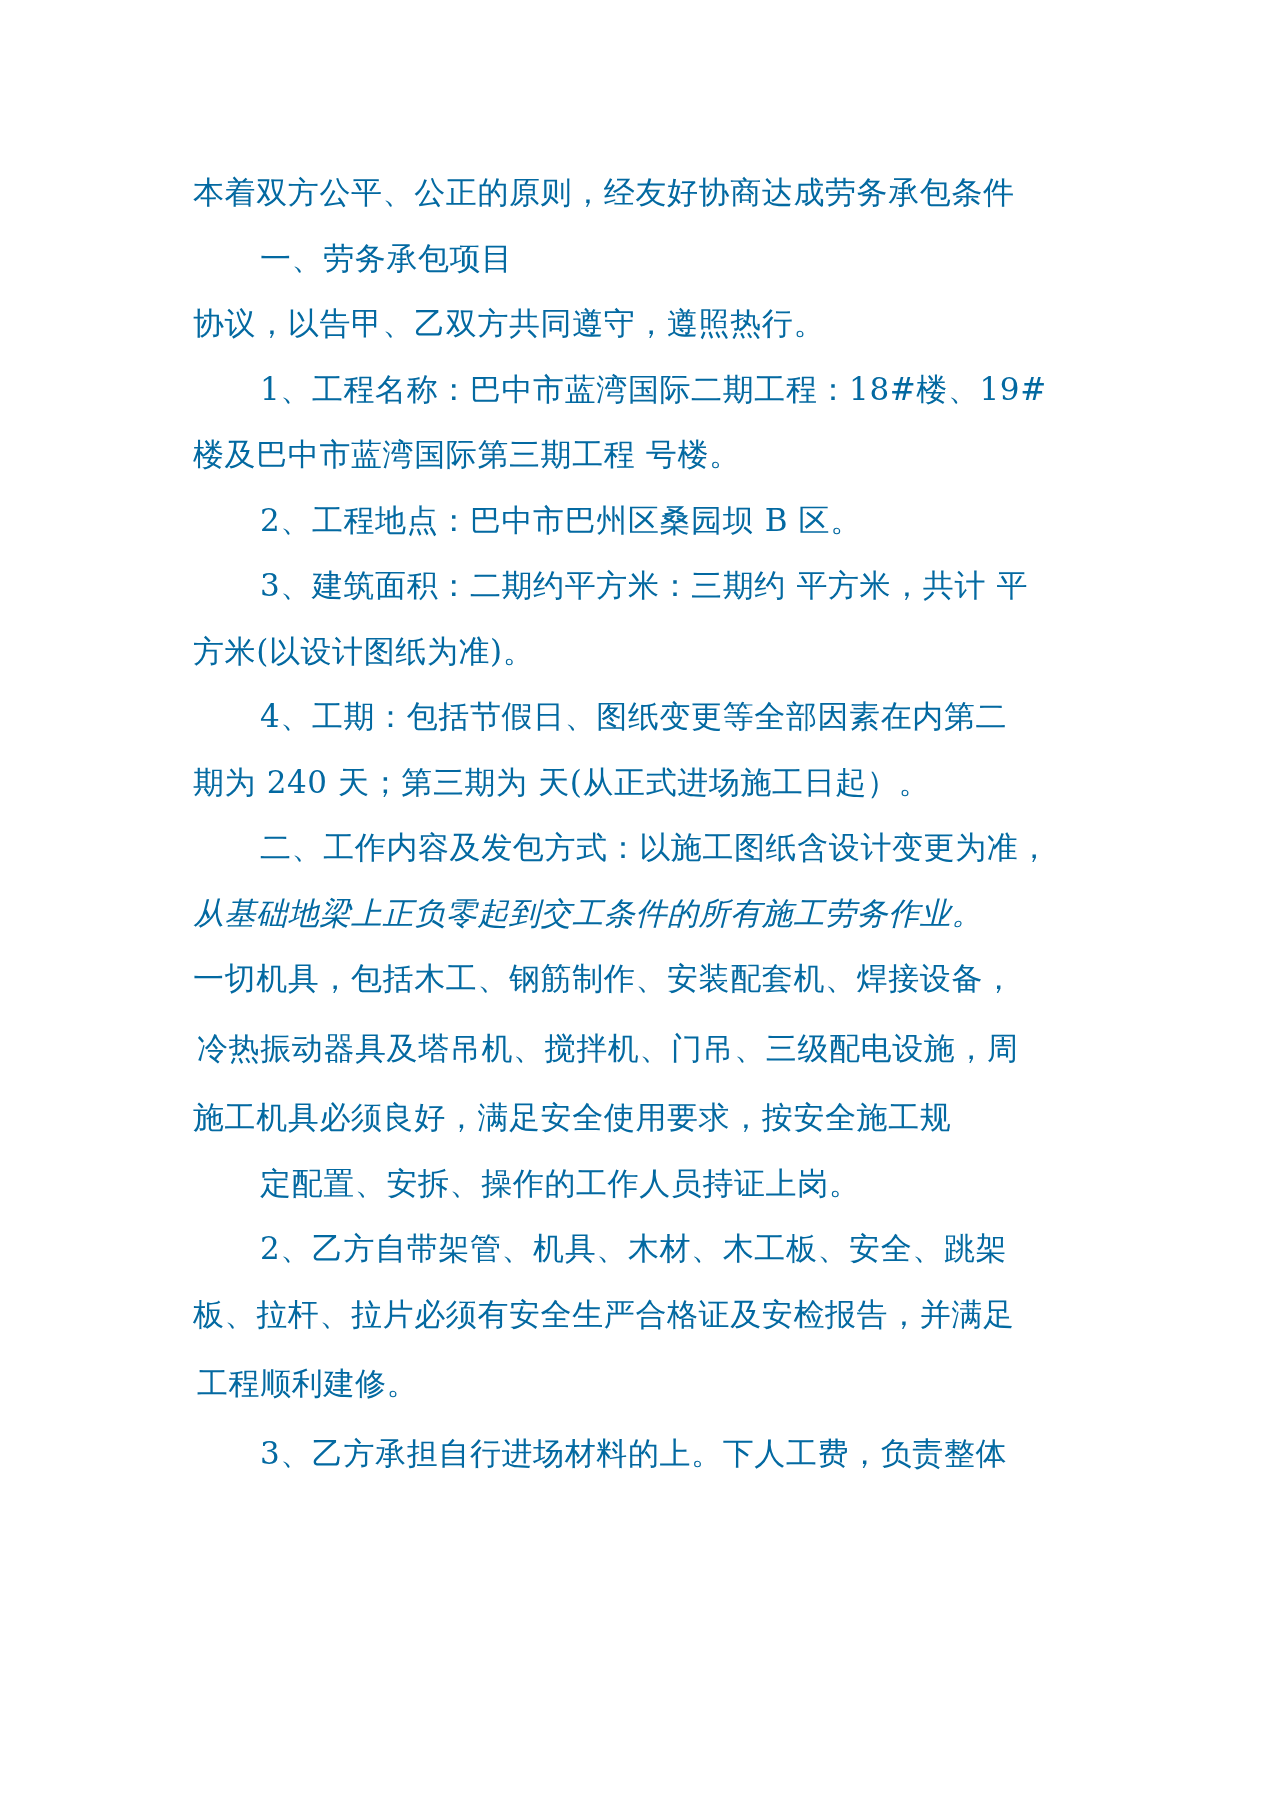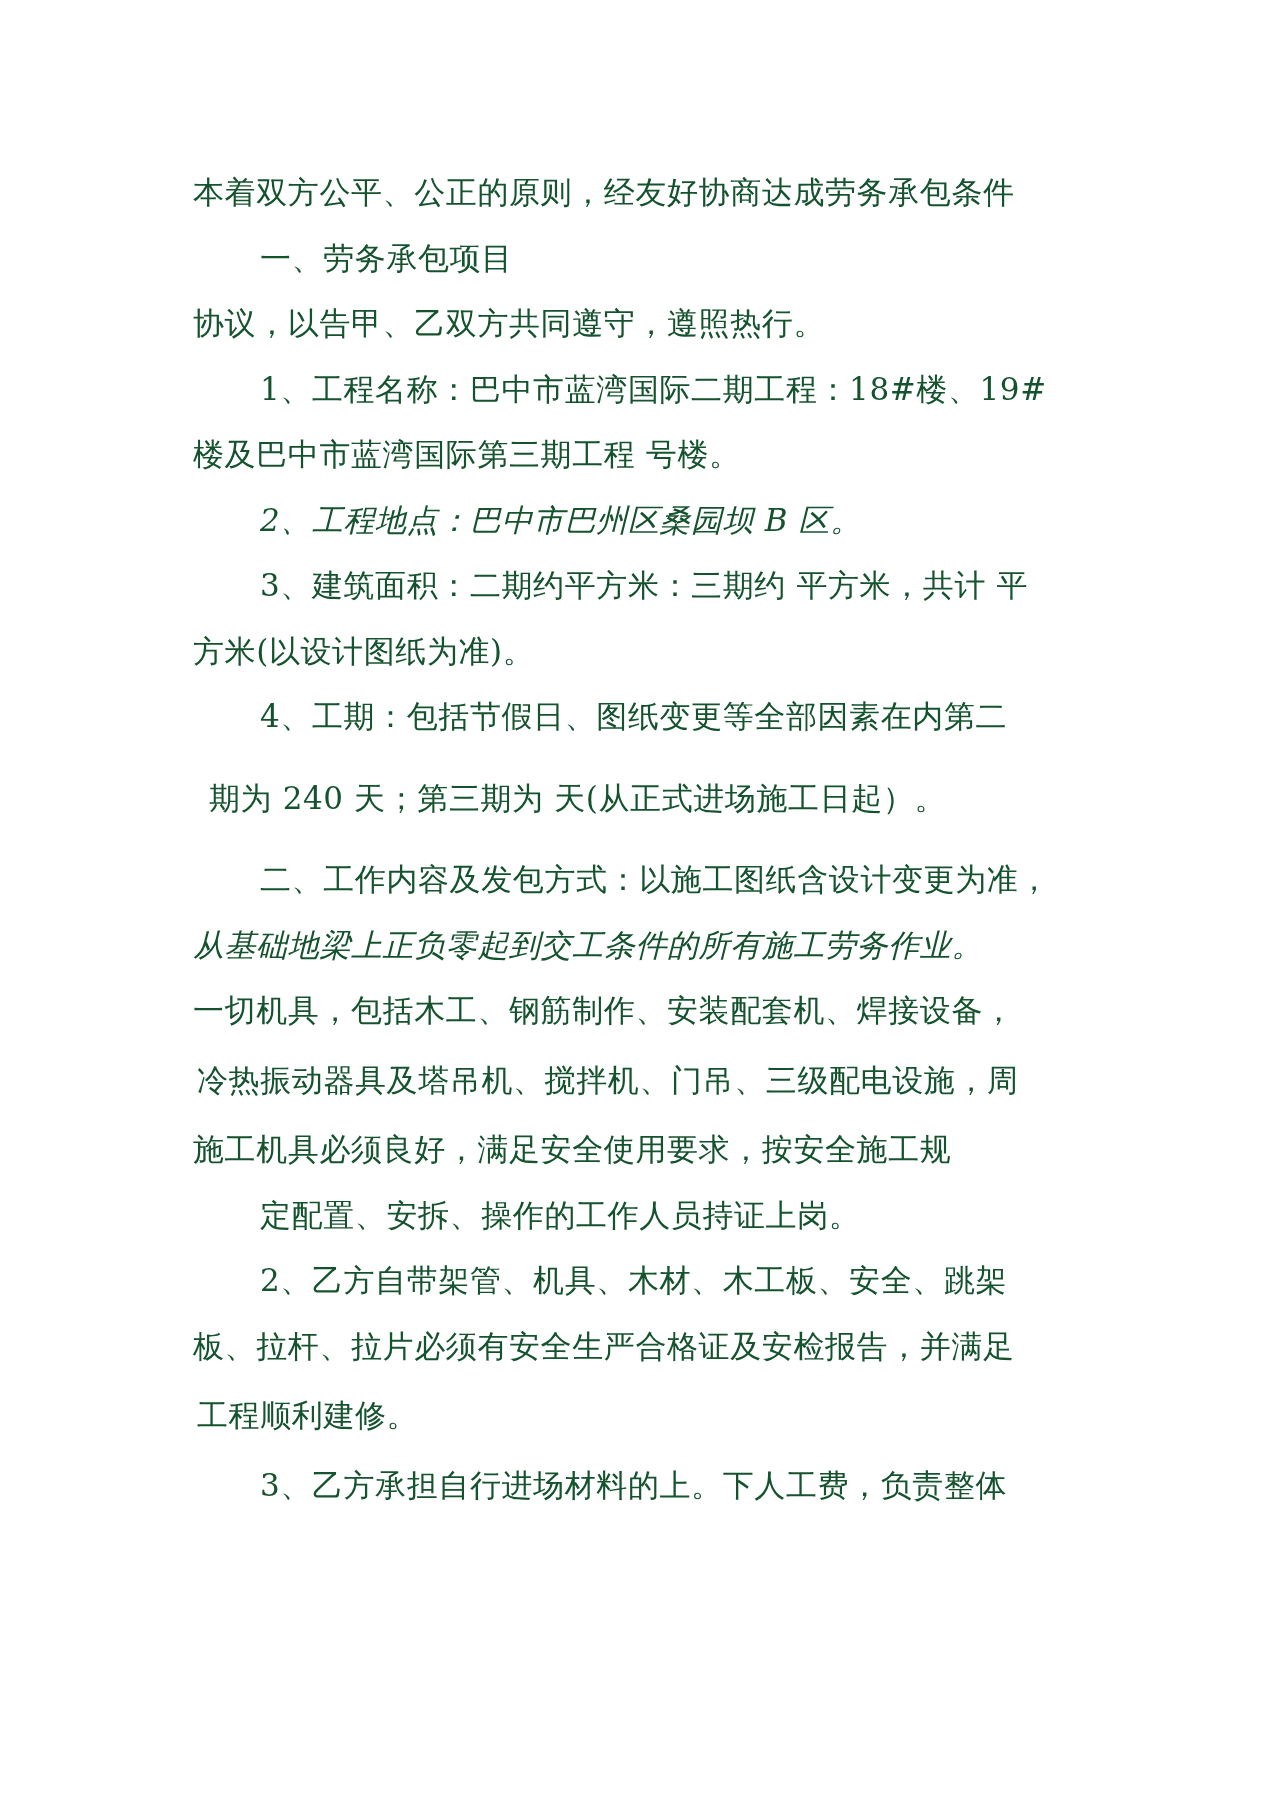--- a/index.html
+++ b/index.html
@@ -26,43 +26,43 @@
       left: 193px;
       top: 160px;
       width: 900px;
     }
     .line {
       display: block;
       height: 65.5px;
       line-height: 65.5px;
       font-family: "DejaVu Serif", "Liberation Serif", serif;
       font-size: 31px;
-      color: #14532d;
+      color: #0369a1;
       white-space: nowrap;
       letter-spacing: 0.6px;
     }
     .line.indent {
       padding-left: 67px;
     }
   </style>
 </head>
 <body>
 
 <div class="page">
   <div class="doc-body">
     <p class="line" style="margin: 0px;">本着双方公平、公正的原则，经友好协商达成劳务承包条件</p>
     <p class="line indent" style="margin: 0px;">一、劳务承包项目</p>
     <p class="line" style="margin: 0px;">协议，以告甲、乙双方共同遵守，遵照热行。</p>
     <p class="line indent" style="margin: 0px;">1、工程名称：巴中市蓝湾国际二期工程：18#楼、19#</p>
     <p class="line" style="margin: 0px;">楼及巴中市蓝湾国际第三期工程  号楼。</p>
-    <p class="line indent" style="margin: 0px; font-style: italic;">2、工程地点：巴中市巴州区桑园坝 B 区。</p>
+    <p class="line indent" style="margin: 0px;">2、工程地点：巴中市巴州区桑园坝 B 区。</p>
     <p class="line indent" style="margin: 0px;">3、建筑面积：二期约平方米：三期约    平方米，共计  平</p>
     <p class="line" style="margin: 0px;">方米(以设计图纸为准)。</p>
     <p class="line indent" style="margin: 0px;">4、工期：包括节假日、图纸变更等全部因素在内第二</p>
-    <p class="line" style="margin: 16px;">期为 240 天；第三期为 天(从正式进场施工日起）。</p>
+    <p class="line" style="margin: 0px;">期为 240 天；第三期为 天(从正式进场施工日起）。</p>
     <p class="line indent" style="margin: 0px;">二、工作内容及发包方式：以施工图纸含设计变更为准，</p>
     <p class="line" style="margin: 0px; font-style: italic;">从基础地梁上正负零起到交工条件的所有施工劳务作业。</p>
     <p class="line" style="margin: 0px;">一切机具，包括木工、钢筋制作、安装配套机、焊接设备，</p>
     <p class="line" style="margin: 4px;">冷热振动器具及塔吊机、搅拌机、门吊、三级配电设施，周</p>
     <p class="line" style="margin: 0px;">施工机具必须良好，满足安全使用要求，按安全施工规</p>
     <p class="line indent" style="margin: 0px;">定配置、安拆、操作的工作人员持证上岗。</p>
     <p class="line indent" style="margin: 0px;">2、乙方自带架管、机具、木材、木工板、安全、跳架</p>
     <p class="line" style="margin: 0px;">板、拉杆、拉片必须有安全生严合格证及安检报告，并满足</p>
     <p class="line" style="margin: 4px;">工程顺利建修。</p>
     <p class="line indent" style="margin: 0px;">3、乙方承担自行进场材料的上。下人工费，负责整体</p>

